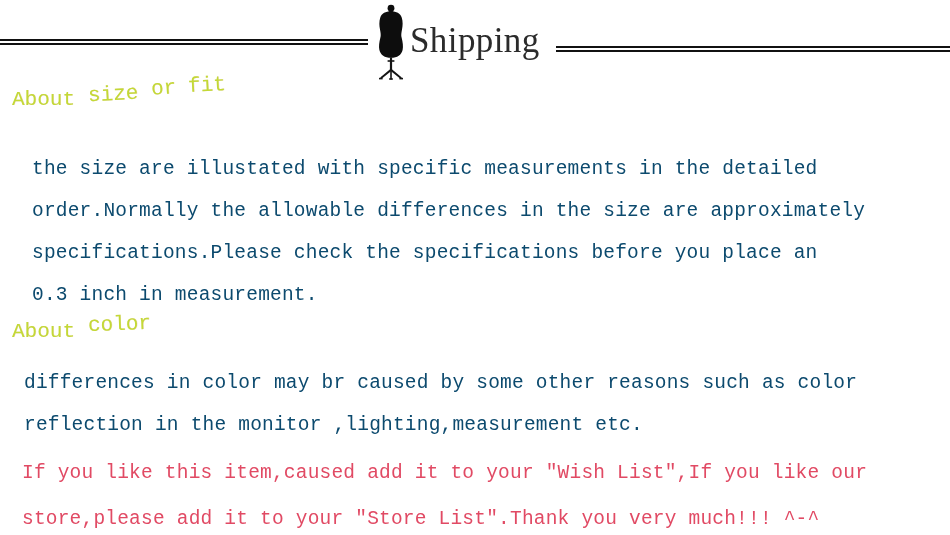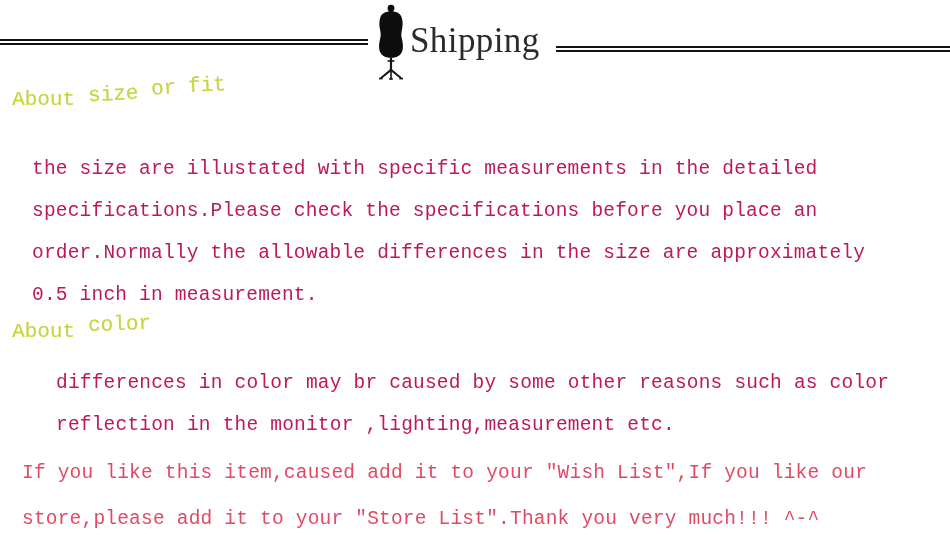--- a/index.html
+++ b/index.html
@@ -90,29 +90,29 @@
   #heading-size .w2 { transform: translateY(-7px) rotate(-4deg); }
   #heading-size .w3 { transform: translateY(-10px) rotate(-3deg); }
 
   #heading-color { left: 12px; top: 318px; }
   #heading-color .w0 { transform: translateY(2px); }
   #heading-color .w1 { transform: translateY(-5px) rotate(-2deg); }
 
   
   .para {
     position: absolute;
-    color: #be185d;
+    color: #0c4a6e;
     font-family: "Liberation Mono", "DejaVu Sans Mono", monospace;
     font-size: 19.5px;
     line-height: 42px;
     letter-spacing: 0.2px;
     white-space: nowrap;
   }
   #para-size { left: 32px; top: 148px; }
-  #para-color { left: 24px; top: 362px; margin-left: 32px; }
+  #para-color { left: 24px; top: 362px; }
   .para .line { display: block; }
 
   
   .note-pink {
     position: absolute;
     left: 22px;
     top: 450px;
     color: #e14a64;
     font-family: "Liberation Mono", "DejaVu Sans Mono", monospace;
     font-size: 19.5px;
@@ -171,23 +171,23 @@
 
   <div class="heading-green" id="heading-size">
     <span class="w0">About</span>
     <span class="w1">size</span>
     <span class="w2">or</span>
     <span class="w3">fit</span>
   </div>
 
   <div class="para" id="para-size">
     <span class="line">the size are illustated with specific measurements in the detailed</span>
+    <span class="line">order.Normally the allowable differences in the size are approximately</span>
     <span class="line">specifications.Please check the specifications before you place an</span>
-    <span class="line">order.Normally the allowable differences in the size are approximately</span>
-    <span class="line">0.5 inch in measurement.</span>
+    <span class="line">0.3 inch in measurement.</span>
   </div>
 
   <div class="heading-green" id="heading-color">
     <span class="w0">About</span>
     <span class="w1">color</span>
   </div>
 
   <div class="para" id="para-color">
     <span class="line">differences in color may br caused by some other reasons such as color</span>
     <span class="line">reflection in the monitor ,lighting,measurement etc.</span>

